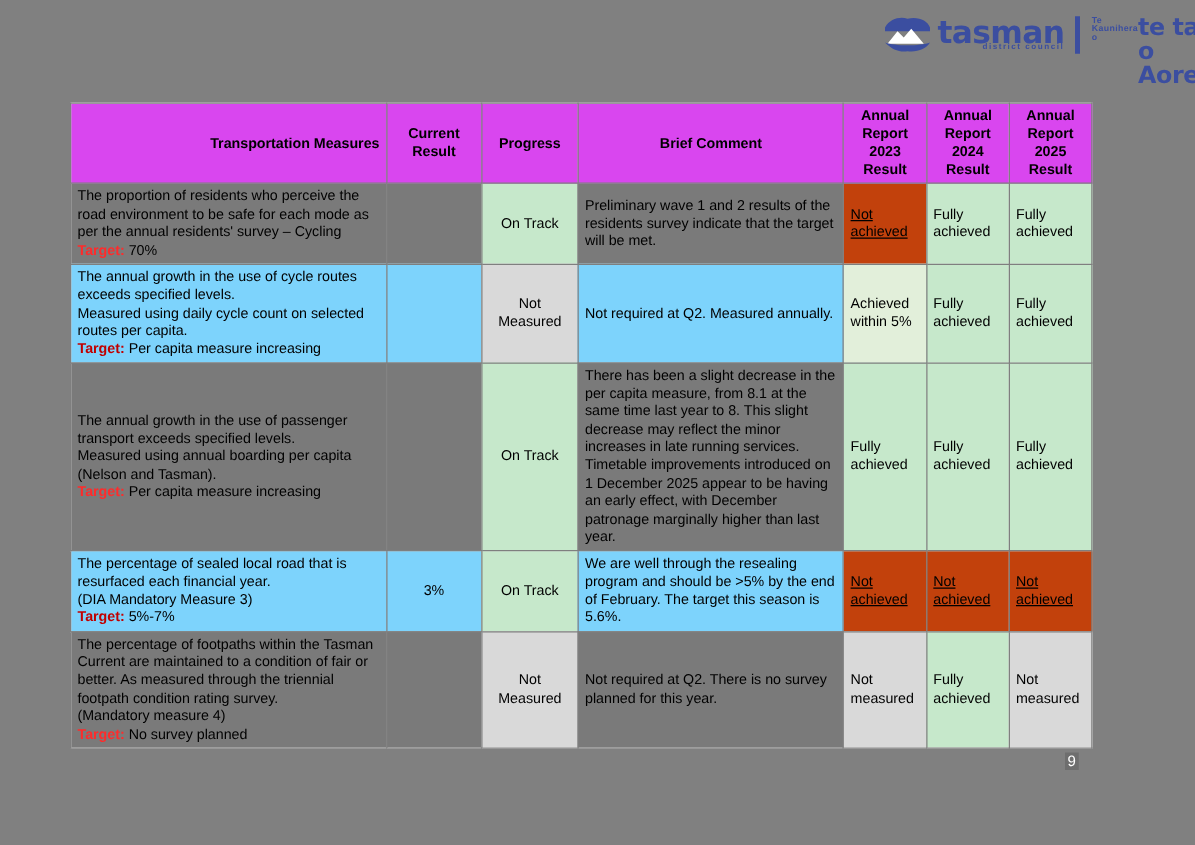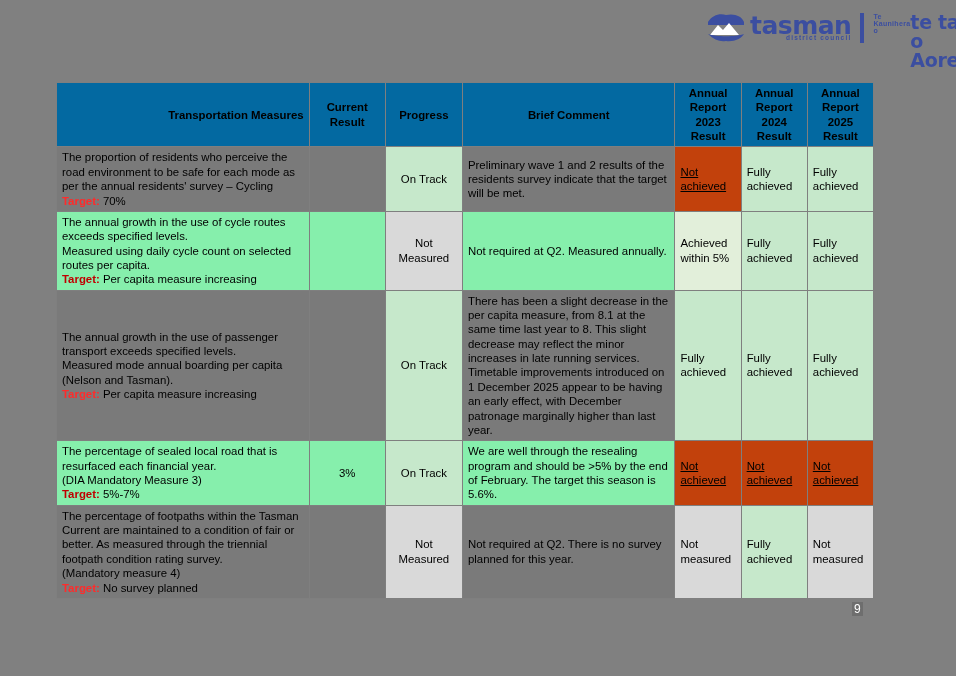--- a/index.html
+++ b/index.html
@@ -95,38 +95,38 @@
   }
   #measures-table td, #measures-table th {
     border: 1px solid #7f7f7f;
     vertical-align: middle;
     padding: 3px 5px;
     font-size: 11.4px;
     line-height: 1.26;
     color: #000000;
   }
   thead th {
-    background: #0369a1;
+    background: #d946ef;
     color: #ffffff;
     font-weight: bold;
     font-size: 12px;
     border-color: #2f528f;
   }
   th.col-measure { text-align: right; padding-left: 10px; }
   th.col-center  { text-align: center; }
 
   
   .c-measure { width: 252px; }
   .c-current { width: 76px; }
   .c-progress{ width: 77px; }
   .c-comment { width: 212px; }
   .c-ar      { width: 66px; }
 
   
-  .fill-lightblue { background: #86efac; }
+  .fill-lightblue { background: #7dd3fc; }
   .fill-grey      { background: #d9d9d9; }
   .fill-green     { background: #c6e8cb; }
   .fill-green-pale{ background: #e2efda; }
   .fill-pink      { background: #c2410c; text-decoration: underline; }
 
   
   .t-green { color: #1f6b2e; }
   .t-red   { color: #c00000; }
   .t-black { color: #000000; }
   .t-center{ text-align: center; }
@@ -219,21 +219,21 @@
         <td class="fill-lightblue t-center"></td>
         <td class="fill-grey t-black t-center">Not Measured</td>
         <td class="fill-lightblue">Not required at Q2. Measured annually.</td>
         <td class="fill-green-pale t-black">Achieved within 5%</td>
         <td class="fill-green t-green">Fully achieved</td>
         <td class="fill-green t-green">Fully achieved</td>
       </tr>
       <tr>
         <td class="selected">
           <div>The annual growth in the use of passenger transport exceeds specified levels.</div>
-          <div> Measured mode annual boarding per capita (Nelson and Tasman).</div>
+          <div> Measured using annual boarding per capita (Nelson and Tasman).</div>
           <div><span class="target-label">Target: </span><span>Per capita measure increasing</span></div>
         </td>
         <td class="selected t-center"></td>
         <td class="fill-green t-black t-center">On Track</td>
         <td class="selected">There has been a slight decrease in the per capita measure, from 8.1 at the same time last year to 8. This slight decrease may reflect the minor increases in late running services. Timetable improvements introduced on 1 December 2025 appear to be having an early effect, with December patronage marginally higher than last year.</td>
         <td class="fill-green t-green">Fully achieved</td>
         <td class="fill-green t-green">Fully achieved</td>
         <td class="fill-green t-green">Fully achieved</td>
       </tr>
       <tr>

